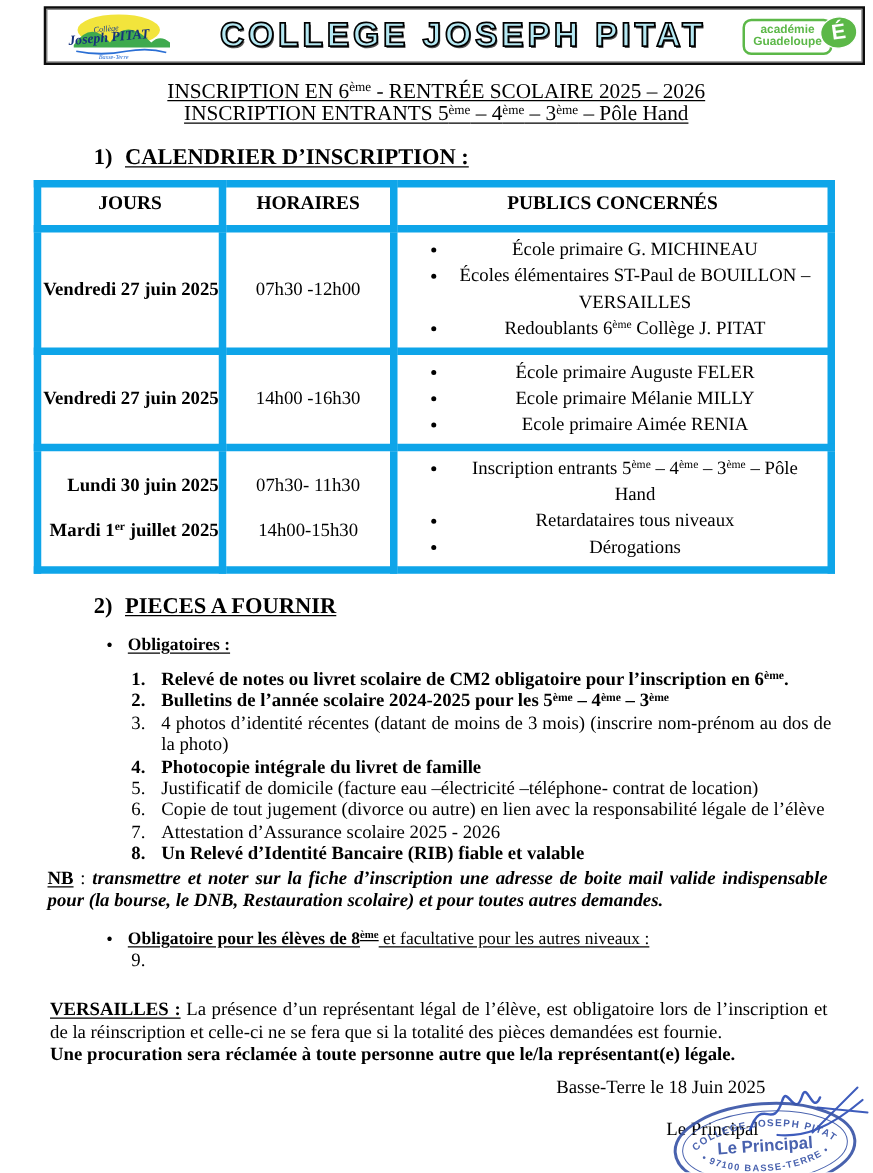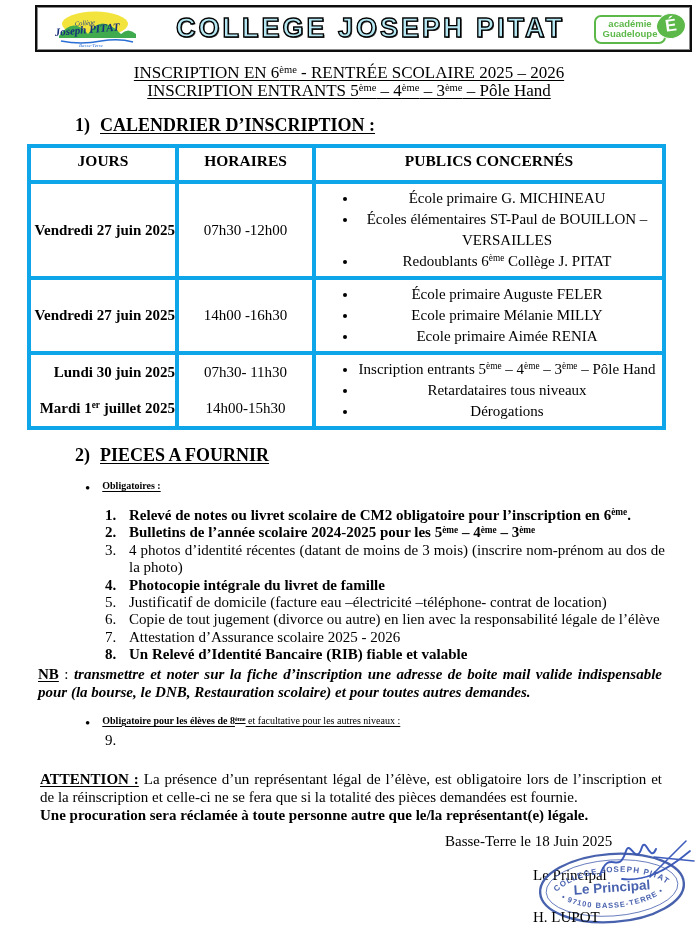--- a/index.html
+++ b/index.html
@@ -40,32 +40,32 @@
   .titles { margin-top:12px; text-align:center; font-weight:normal; font-size:17px; line-height:18px; }
   .title-line { text-decoration:underline; text-underline-offset:2px; display:inline-block; }
   
   .sec { font-weight:bold; font-size:18px; }
   .sec1 { margin:15px 0 0 75px; }
   .sec2 { margin:15px 0 0 75px; }
   .sec-num { margin-right:10px; }
   .sec-lbl { text-decoration:underline; text-underline-offset:2px; }
   
   table.cal { border-collapse:collapse; margin:8px 0 0 27px; width:635px; table-layout:fixed; }
-  table.cal th, table.cal td { border:4px solid #0ea5e9; }
+  table.cal th, table.cal td { border:6px solid #0ea5e9; }
   col.c1{width:148px;} col.c2{width:137px;} col.c3{width:350px;}
   table.cal th { height:36px; vertical-align:top; padding-top:4px; font-size:15.5px; }
   td.day { font-weight:bold; text-align:right; vertical-align:middle; }
   td.time { text-align:center; vertical-align:middle; }
   td.pub { vertical-align:middle; padding:4px 6px 4px 14px;text-align:center; }
   td.pub ul { margin:0; padding-left:28px; }
   td.pub li { line-height:21px; }
   tr.r1 td { height:88px; } tr.r2 td { height:72px; } tr.r3 td { height:66px; }
   .stack2 > div + div { margin-top:19px; }
   
-  .bullet-head { margin:14px 0 0 85px; display:flex; font-size:10px; }
+  .bullet-head { margin:14px 0 0 85px; display:flex; font-size:14px; }
   .bullet-head::before { content:"•"; margin-right:12px; font-size:15px; }
   .bullet-head .bh-text { }
   
   .olist { margin:10px 33px 0 105px; }
   .olist .oitem { display:flex; line-height:17.4px; }
   .olist .num { width:17px; flex:0 0 auto; }
   .olist .txt { flex:1; text-align:justify; padding-left:7px; }
   
   .nb { margin:1px 36px 0 38px; line-height:18px; text-align:justify; }
   .item9 { margin:0 0 0 105px; display:flex; line-height:17.4px; }
@@ -220,21 +220,21 @@
 
   <p class="nb"><span class="b u">NB</span><span> : </span><span class="b i">transmettre et noter sur la fiche d’inscription une adresse de boite mail valide indispensable pour (la bourse, le DNB, Restauration scolaire) et pour toutes autres demandes.</span></p>
 
   <div class="bullet-head">
     <span class="bh-text"><span class="b u">Obligatoire pour les élèves de 8</span><span class="sup b u">ème</span><span class="u"> et facultative pour les autres niveaux :</span></span>
   </div>
   <div class="item9">
     <span class="num"><span>9.</span></span>
   </div>
 
-  <p class="attention"><span class="b u">ATTENTION :</span><span> La présence d’un représentant légal de l’élève, est obligatoire lors de l’inscription et de la réinscription et celle-ci ne se fera que si la totalité des pièces demandées est fournie.</span></p>
+  <p class="attention"><span class="b u">VERSAILLES :</span><span> La présence d’un représentant légal de l’élève, est obligatoire lors de l’inscription et de la réinscription et celle-ci ne se fera que si la totalité des pièces demandées est fournie.</span></p>
   <p class="procuration">Une procuration sera réclamée à toute personne autre que le/la représentant(e) légale.</p>
 
   <div class="footer">
     <div class="fdate">Basse-Terre le 18 Juin 2025</div>
     <div class="frole">Le Principal</div>
 
     <svg class="sig" width="104" height="48" viewBox="0 0 104 48">
       <path d="M8 40 C 18 12, 26 42, 34 16 C 38 4, 44 32, 50 12 C 54 2, 58 28, 64 14" stroke="#2a4bb5" stroke-width="2" fill="none" stroke-linecap="round"></path>
       <path d="M30 44 C 52 46, 72 38, 98 16" stroke="#2a4bb5" stroke-width="1.8" fill="none" stroke-linecap="round"></path>
       <path d="M58 42 L 94 6 M62 22 L 102 26" stroke="#2a4bb5" stroke-width="1.6" fill="none" stroke-linecap="round"></path>

